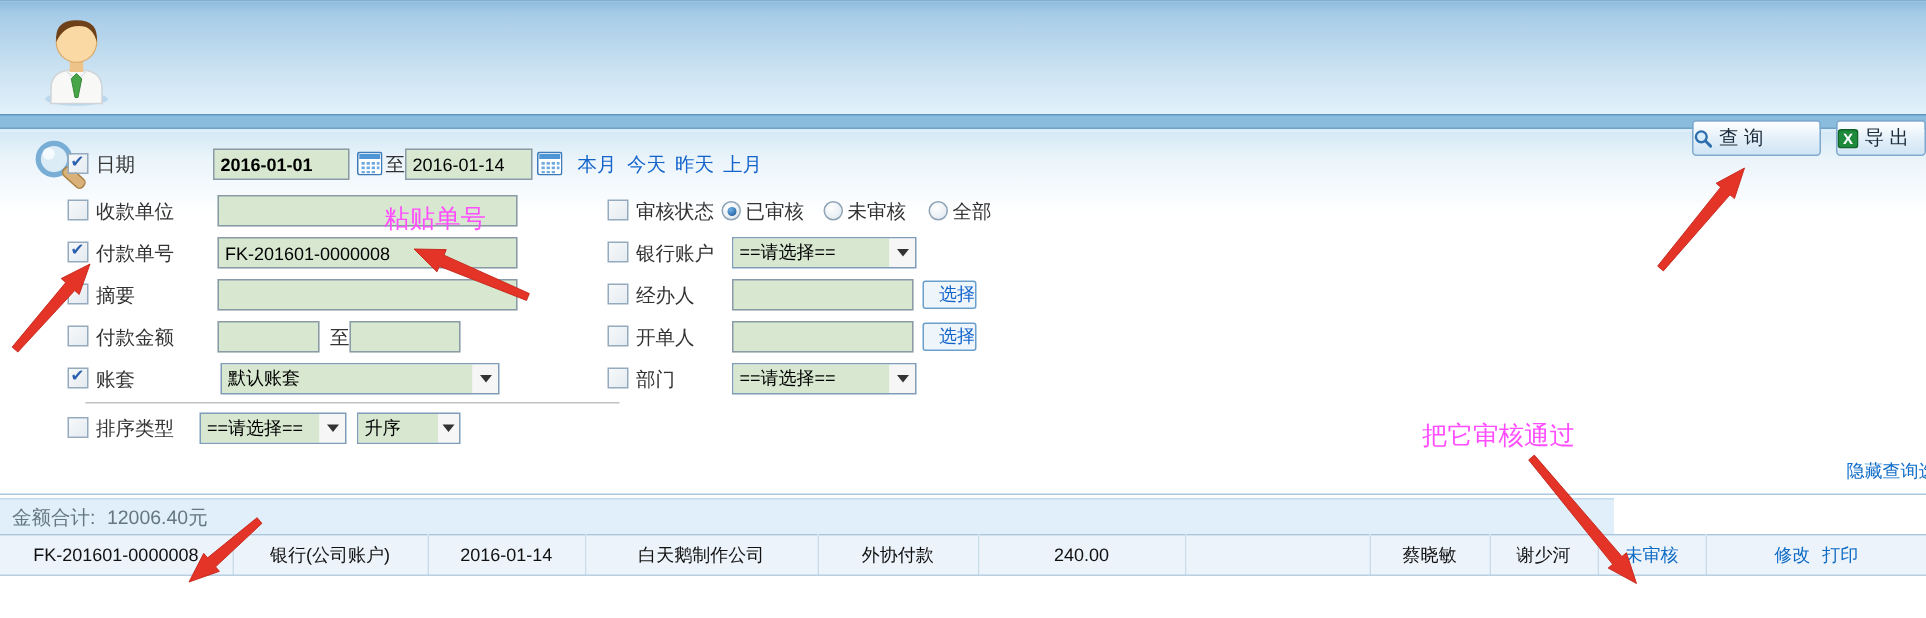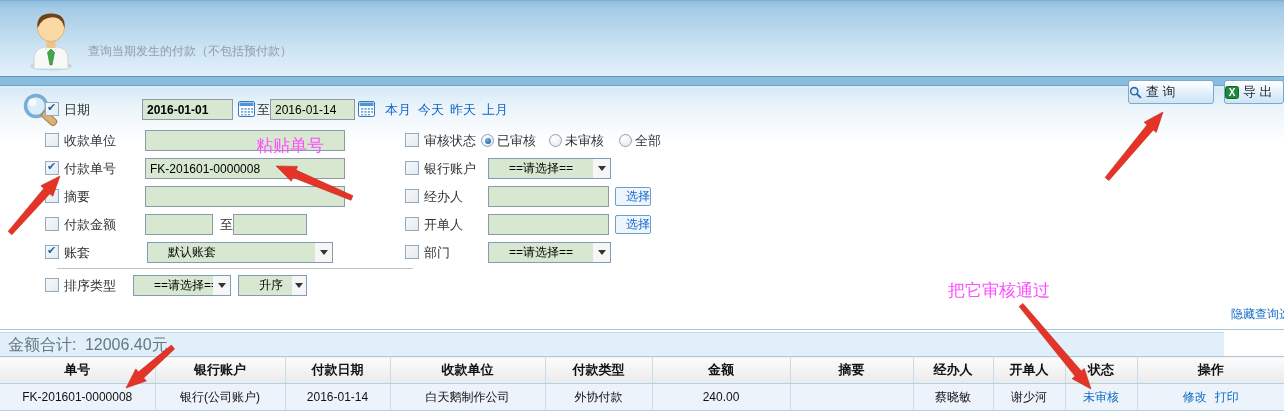--- a/index.html
+++ b/index.html
@@ -28,34 +28,34 @@
   .ginput{position:absolute;top:0;height:21px;border:1px solid #8a9aa8;background:#d8e8d0;
           font-size:12px;padding:0 4px;color:#000;box-sizing:border-box;font-family:inherit;}
   .cb{position:absolute;width:14px;height:14px;border:1px solid #96aabd;box-sizing:border-box;
       background:linear-gradient(135deg,#f7f9fa,#e4ebf1);cursor:pointer;}
   .cb.checked::after{content:"\2714";position:absolute;left:1px;top:-2px;font-size:11px;color:#2b61b0;font-weight:bold;}
   .radio{position:absolute;width:13px;height:13px;border:1px solid #8ea2b6;border-radius:50%;box-sizing:border-box;
          background:radial-gradient(circle at 35% 30%,#ffffff,#dde7ee);cursor:pointer;}
   .radio.selected::after{content:"";position:absolute;left:2.5px;top:2.5px;width:6px;height:6px;border-radius:50%;
          background:radial-gradient(circle at 35% 30%,#6fb1e8,#174f8e);}
   .dd{position:absolute;top:0;height:21px;border:1px solid #7f9db9;background:#fbfbfb;display:flex;box-sizing:border-box;cursor:pointer;}
-  .dd-text{flex:1;background:#d8e8d0;font-size:12px;line-height:19px;padding:0 20px;color:#000;white-space:nowrap;overflow:hidden;}
+  .dd-text{flex:1;background:#d8e8d0;font-size:12px;line-height:19px;padding:0 4px;color:#000;white-space:nowrap;overflow:hidden;}
   .dd-btn{width:17px;display:flex;align-items:center;justify-content:center;background:#f6f6f6;}
   .caret{width:0;height:0;border-left:4px solid transparent;border-right:4px solid transparent;border-top:5px solid #333;}
   .selbtn{position:absolute;top:1px;width:36px;height:19px;border:1px solid #6a9fcc;background:#eef6fc;color:#1464cc;
           font-size:12px;line-height:17px;text-align:right;border-radius:2px;cursor:pointer;box-sizing:border-box;}
   .divider{position:absolute;left:57px;top:268px;width:356px;height:1px;background:#c2c2c2;}
   .xbtn{position:absolute;top:80px;height:24px;border:1px solid #7fa8cf;border-radius:3px;cursor:pointer;
         background:linear-gradient(#ffffff,#e2eff9 55%,#cfe4f4);display:flex;align-items:center;justify-content:flex-start;gap:4px;
         font-size:13px;color:#1b2b3a;box-sizing:border-box;}
   .hide-link{position:absolute;left:1231px;top:306px;font-size:12px;color:#0f6cc8;text-decoration:none;white-space:nowrap;cursor:pointer;}
 
   
-  .sumbar{position:absolute;top:332px;left:0;width:1224px;height:24px;background:#e0effa;
-          border-top:1px solid #c3dced;box-sizing:border-box;font-size:16px;color:#66777f;line-height:23px;padding-left:8px;}
+  .sumbar{position:absolute;top:332px;left:0;width:1076px;height:24px;background:#e0effa;
+          border-top:1px solid #c3dced;box-sizing:border-box;font-size:13px;color:#66777f;line-height:23px;padding-left:8px;}
   .grid{position:absolute;top:356px;left:0;width:1284px;border-collapse:collapse;table-layout:fixed;border-top:1px solid #aac6dc;}
   .grid td{border-right:1px solid #c9dcea;border-bottom:1px solid #b6d0e2;text-align:center;overflow:hidden;white-space:nowrap;padding:0;}
   .grid td:last-child{border-right:none;}
   .grid tr.h td{height:26px;background:linear-gradient(#fcfcfc,#eaeaea);font-weight:bold;font-size:13px;color:#111;}
   .grid tr.d td{height:26px;background:#ecf3fa;font-size:12px;color:#111;}
   .tlink{color:#0e6bc4;text-decoration:none;cursor:pointer;}
   .act-gap{display:inline-block;width:8px;}
 
   
   .pink{position:absolute;color:#ff4dff;font-size:17px;z-index:40;white-space:nowrap;}
@@ -71,21 +71,20 @@
       <svg width="50" height="64" viewBox="0 0 50 64">
         <ellipse cx="25" cy="59" rx="21" ry="4.5" fill="#bcd8ec"></ellipse>
         <path d="M8 62 L8 52 Q8 42 18 40 L32 40 Q42 42 42 52 L42 62 Z" fill="#f8f8f6" stroke="#cfd4d8" stroke-width="1"></path>
         <path d="M18 40 L25 47 L32 40" fill="none" stroke="#dde2e6" stroke-width="1"></path>
         <polygon points="25,42 21.5,45.5 24,58 26,58 28.5,45.5" fill="#46a546" stroke="#2f8032" stroke-width="0.6"></polygon>
         <rect x="20.5" y="32" width="9" height="9" fill="#eec389"></rect>
         <circle cx="25" cy="21" r="13.5" fill="#fbd9a4" stroke="#d9a967" stroke-width="0.8"></circle>
         <path d="M11.5 21 Q10 6.5 25 6.5 Q40 6.5 38.5 21 Q36 11.5 29 10.5 Q17 9 11.5 21 Z" fill="#6e4119"></path>
       </svg>
     </span>
-    <div class="hdr-sub">查询当期发生的付款（不包括预付款）</div>
   </div>
   <div class="band"></div>
   <div class="band2"></div>
 
   <div class="panel"></div>
 
   <span class="big-mag">
     <svg width="44" height="40" viewBox="0 0 44 40">
       <circle cx="16" cy="14" r="10.5" fill="#dcecf7" stroke="#78aed6" stroke-width="3.5"></circle>
       <circle cx="12.5" cy="10.5" r="4" fill="#f4fafd"></circle>
@@ -267,33 +266,20 @@
         <col style="width:155px">
       <col style="width:107px">
         <col style="width:138px">
         <col style="width:123px">
         <col style="width:80px">
       <col style="width:72px">
         <col style="width:72px">
         <col style="width:147px">
     </colgroup>
     <tbody>
-        <tr class="h">
-      <td>单号</td>
-      <td>银行账户</td>
-      <td>付款日期</td>
-      <td>收款单位</td>
-      <td>付款类型</td>
-      <td>金额</td>
-      <td>摘要</td>
-      <td>经办人</td>
-      <td>开单人</td>
-      <td>状态</td>
-      <td>操作</td>
-    </tr>
     <tr class="d">
       <td>FK-201601-0000008</td>
       <td>银行(公司账户)</td>
       <td>2016-01-14</td>
       <td>白天鹅制作公司</td>
       <td>外协付款</td>
       <td>240.00</td>
       <td></td>
       <td>蔡晓敏</td>
       <td>谢少河</td>

